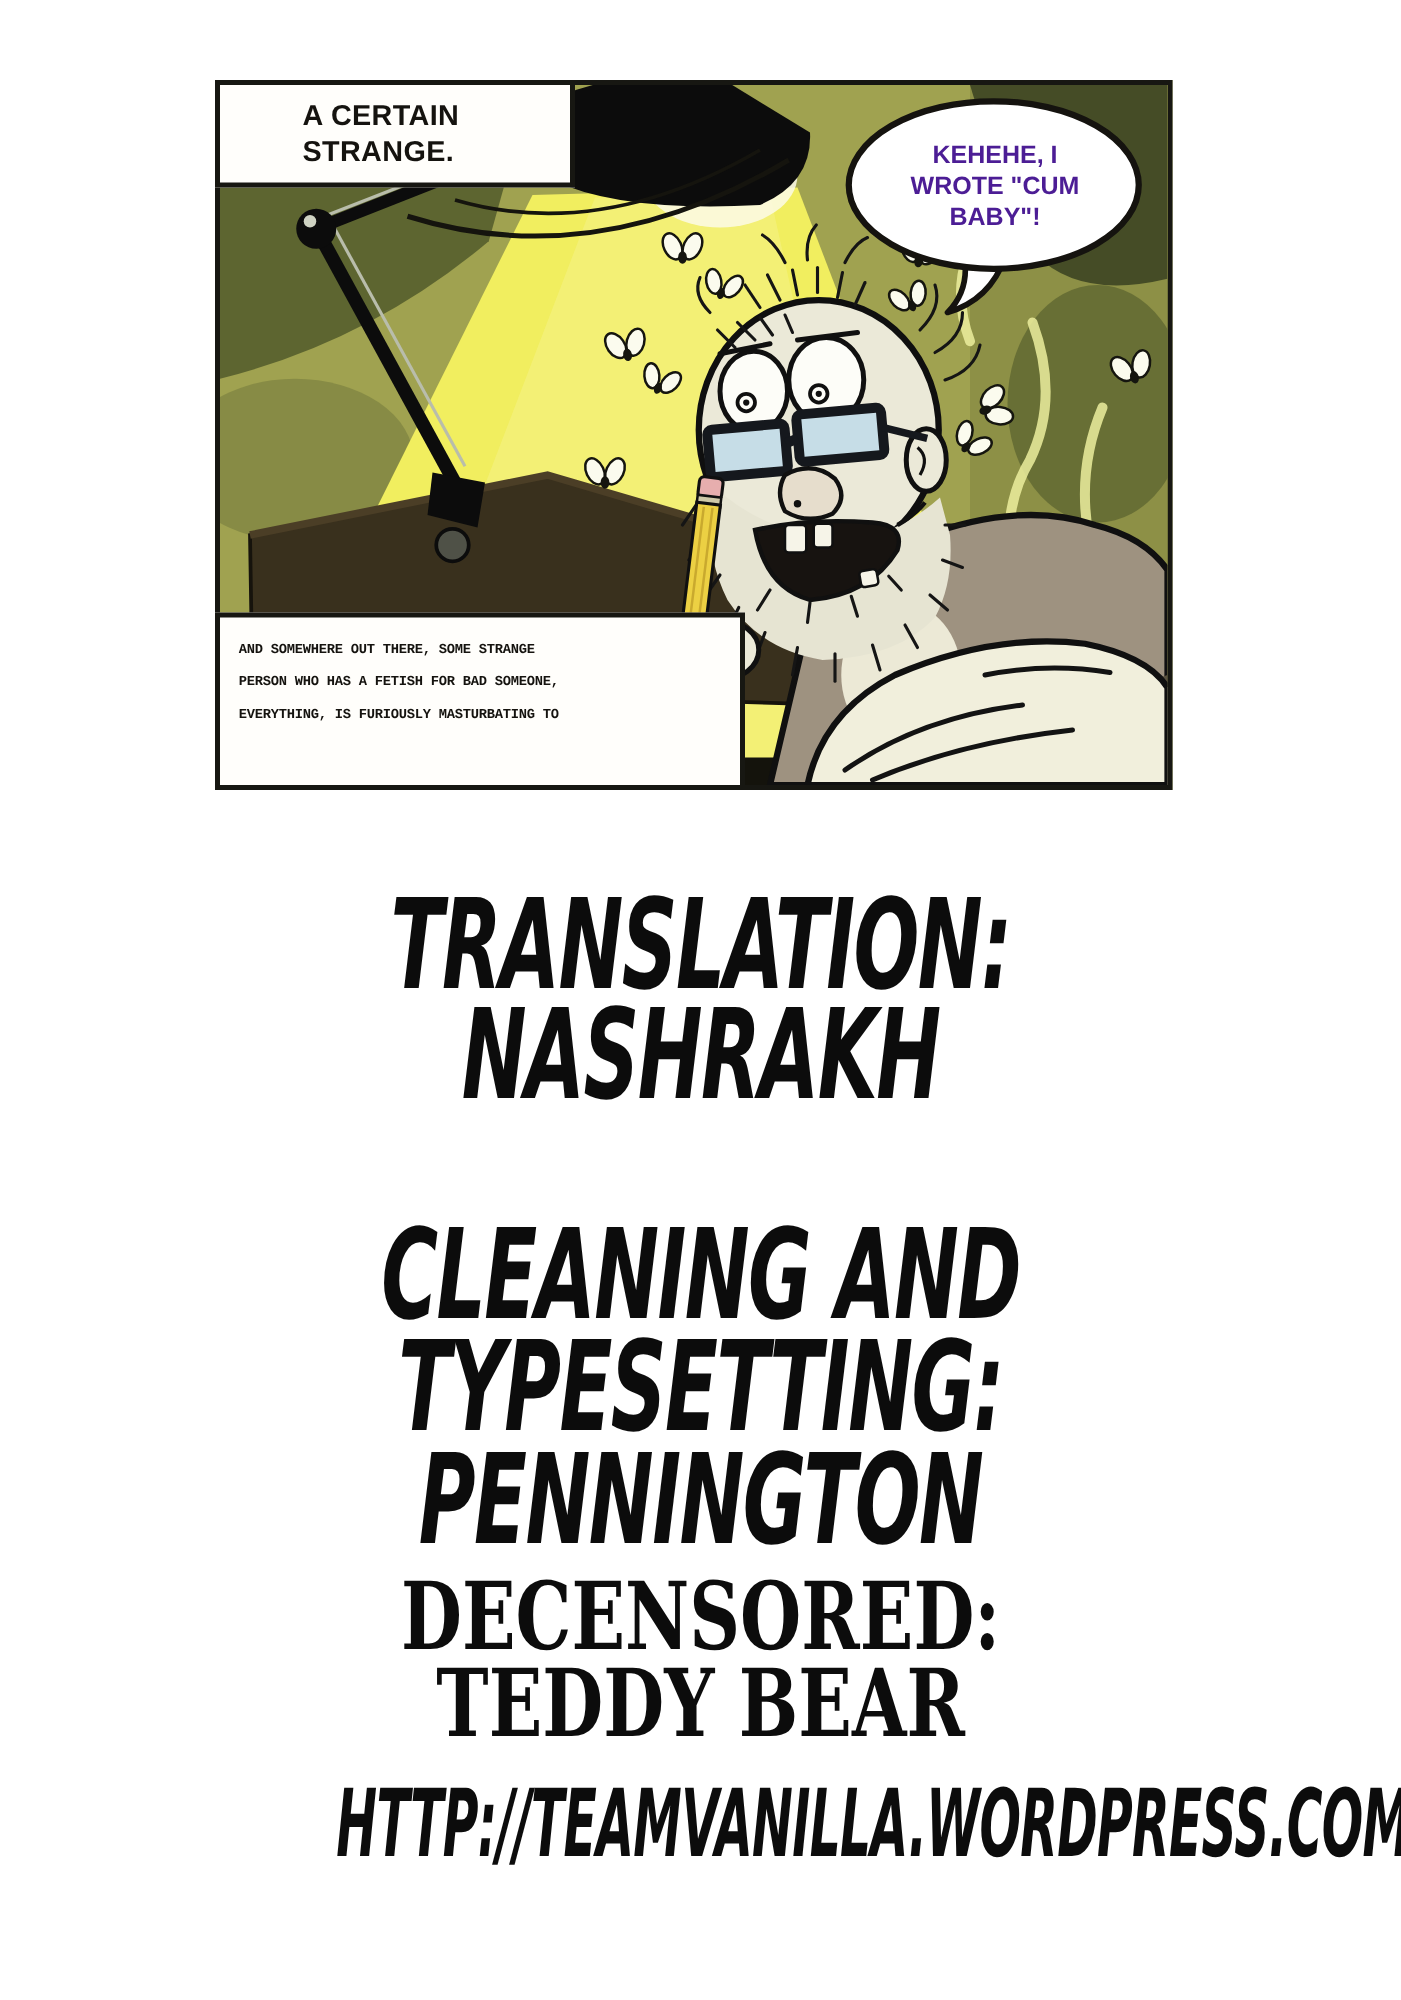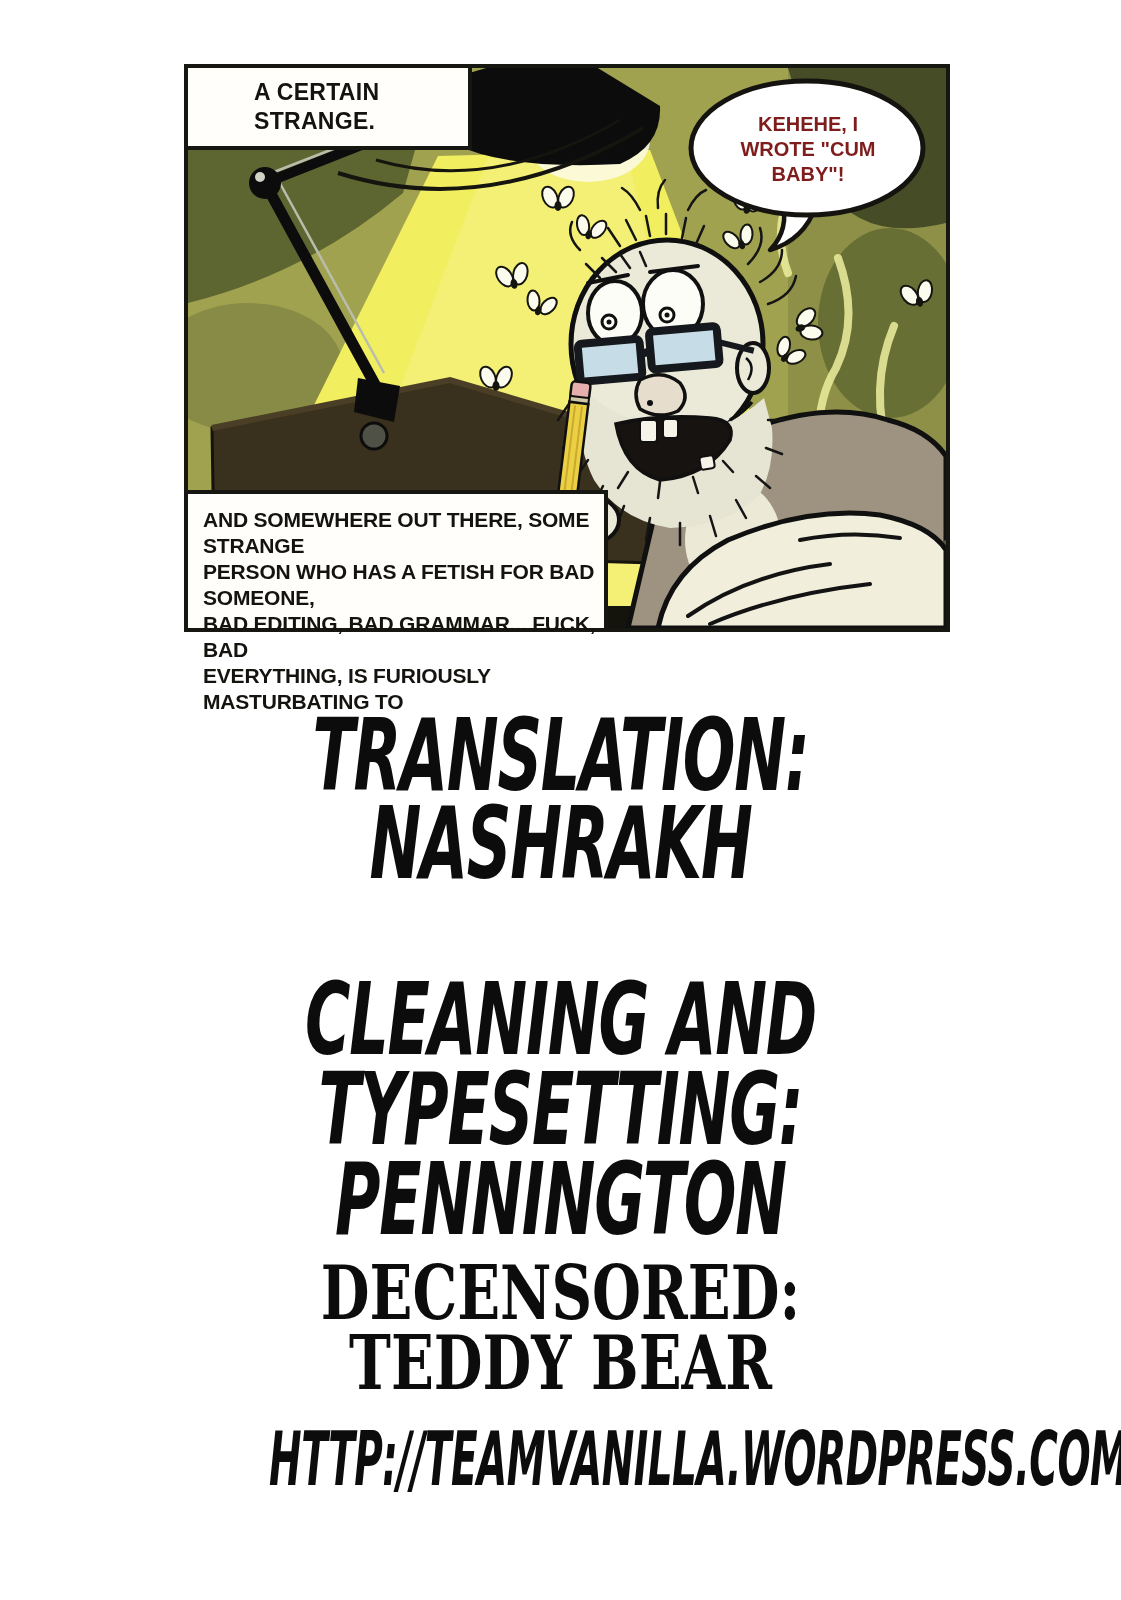--- a/index.html
+++ b/index.html
@@ -2,42 +2,42 @@
 <html><head>
 <meta charset="utf-8">
 <style>
   html,body{margin:0;padding:0;}
   body{width:1121px;height:1600px;background:#ffffff;font-family:"Liberation Sans",sans-serif;}
   .page{position:relative;width:1121px;height:1600px;background:#ffffff;overflow:hidden;}
 
   
   .panel{
     position:absolute;left:172px;top:64px;width:758px;height:560px;
-    border:4px solid #171712;background:#a0a250;overflow:visible;margin-left:12px;
+    border:4px solid #171712;background:#a0a250;overflow:visible;
   }
   .panel svg{position:absolute;left:0;top:0;display:block;}
 
   .caption{
     position:absolute;background:#fffefb;border:4px solid #171712;
     color:#15130f;font-weight:bold;
   }
   .caption-top{
     left:-4px;top:-4px;width:288px;height:86px;
     padding:10px 6px 0 66px;box-sizing:border-box;
     font-size:23px;line-height:29px;letter-spacing:.3px;
   }
   .caption-bottom{
     left:-4px;bottom:-4px;width:424px;height:142px;
     padding:13px 6px 0 15px;box-sizing:border-box;
-    font-size:21px;line-height:26px;letter-spacing:-.2px;
+    font-size:11px;line-height:26px;letter-spacing:-.2px;font-family:Liberation Mono, monospace;
   }
   .bubble-text{
     position:absolute;left:506px;top:16px;width:228px;height:130px;
     display:flex;flex-direction:column;justify-content:center;align-items:center;
-    font-size:20px;line-height:25px;font-weight:bold;color:#7f1d1d;text-align:center;
+    font-size:20px;line-height:25px;font-weight:bold;color:#4c1d95;text-align:center;
   }
 
   
   .credit{
     position:absolute;left:0;width:1121px;text-align:center;color:#0c0c0c;
     font-family:"DejaVu Sans","Liberation Sans",sans-serif;
     font-weight:bold;font-style:italic;white-space:nowrap;
   }
   .credit .ln{display:block;}
   .c-comic1{top:712px;font-size:100px;line-height:88px;transform:scaleX(.62);transform-origin:50% 0;letter-spacing:-2px;}
@@ -272,21 +272,20 @@
 
     <div class="bubble-text">
       <div>KEHEHE, I</div>
       <div>WROTE "CUM</div>
       <div>BABY"!</div>
     </div>
 
     <div class="caption caption-bottom">
       <div>AND SOMEWHERE OUT THERE, SOME STRANGE</div>
       <div>PERSON WHO HAS A FETISH FOR BAD SOMEONE,</div>
-      <div>BAD EDITING, BAD GRAMMAR... FUCK, BAD</div>
       <div>EVERYTHING, IS FURIOUSLY MASTURBATING TO</div>
     </div>
   </div>
 
   <div class="credit c-comic1">
     <span class="ln">TRANSLATION:</span>
     <span class="ln">NASHRAKH</span>
   </div>
 
   <div class="credit c-comic2">

